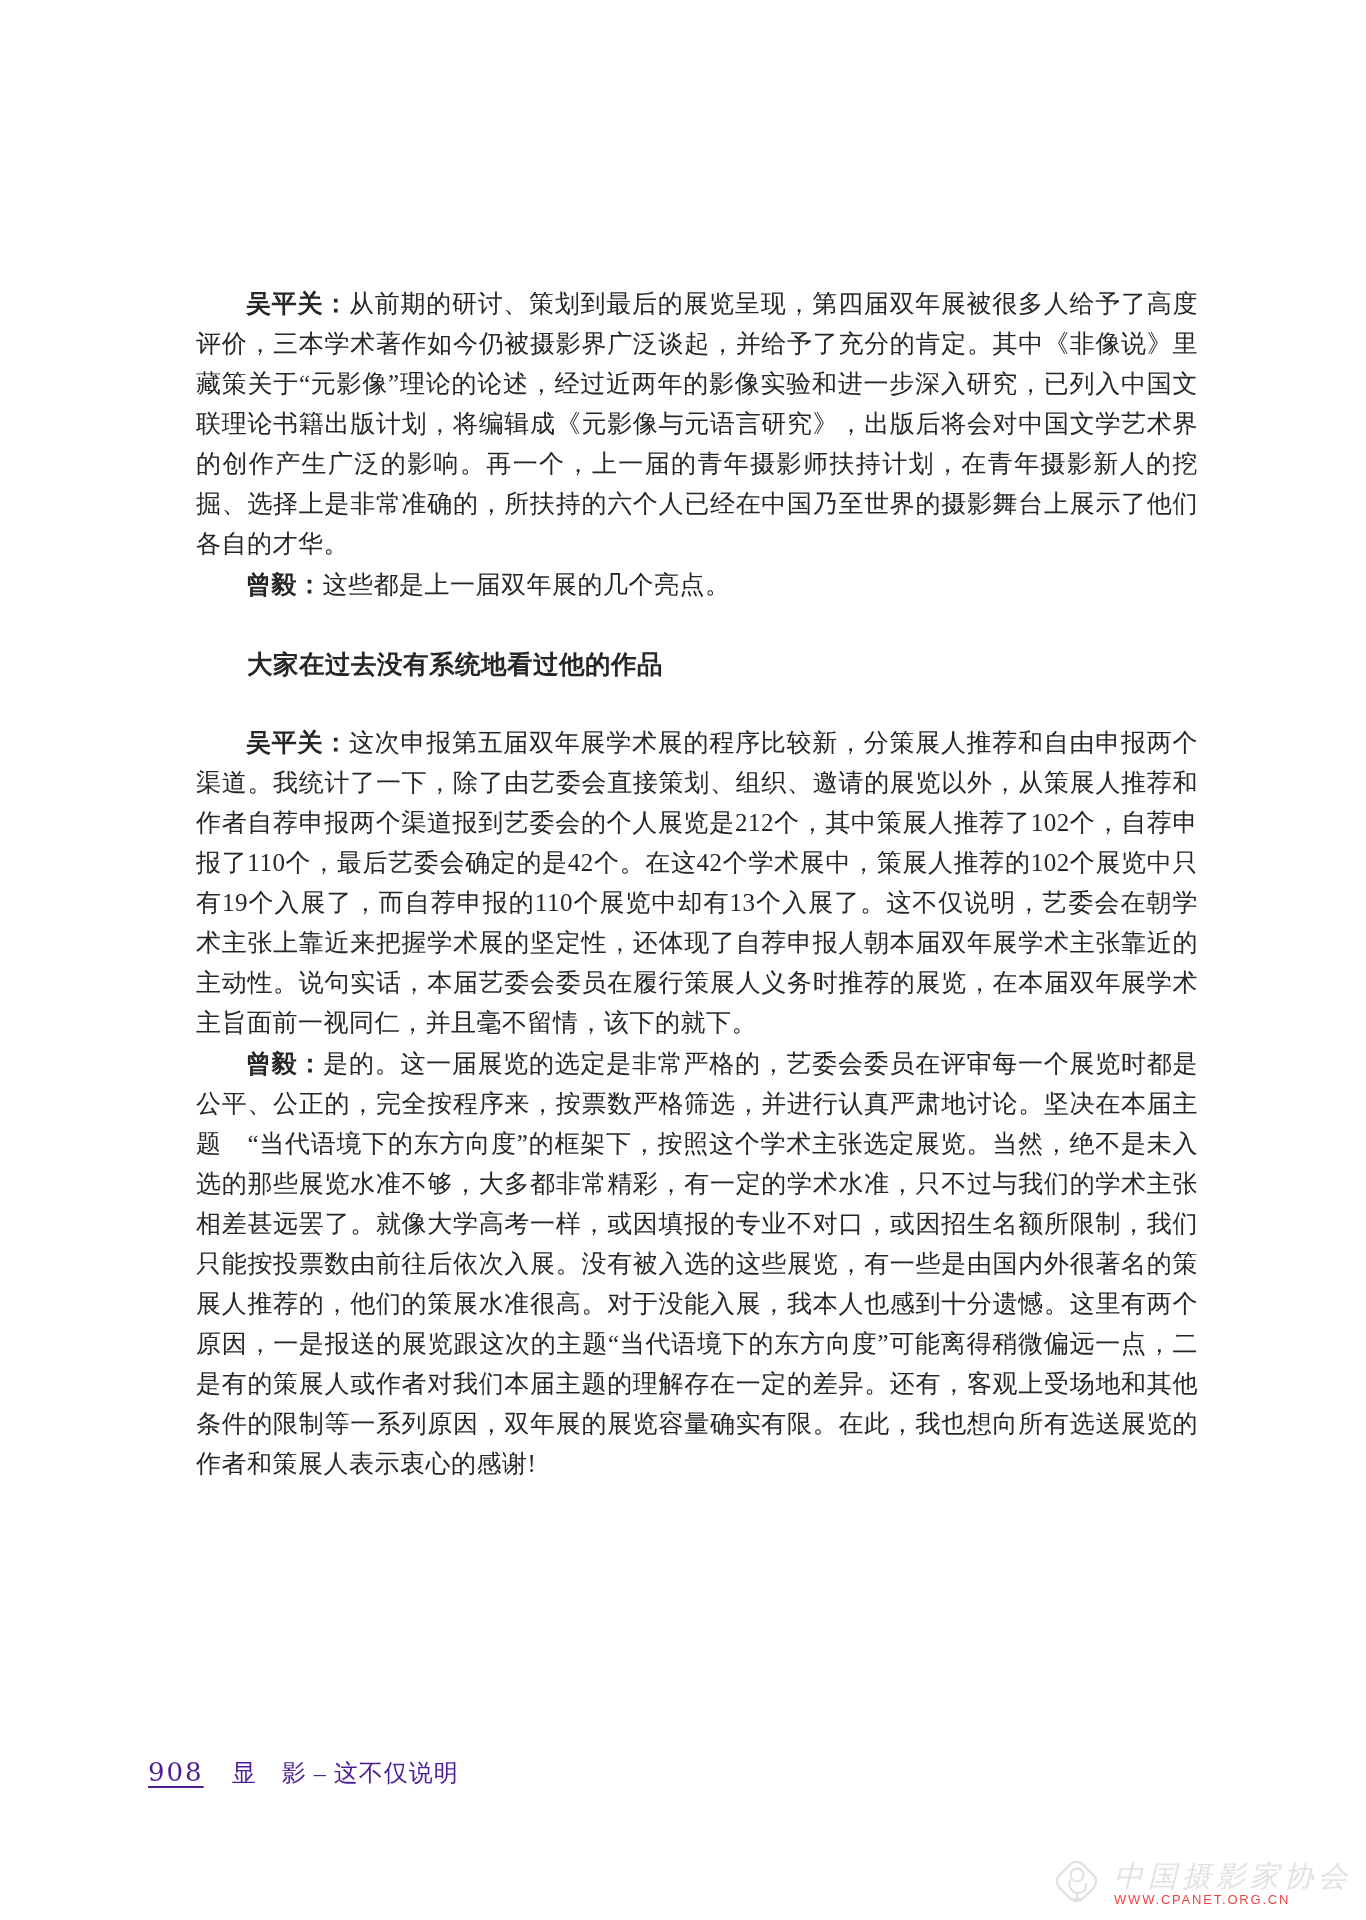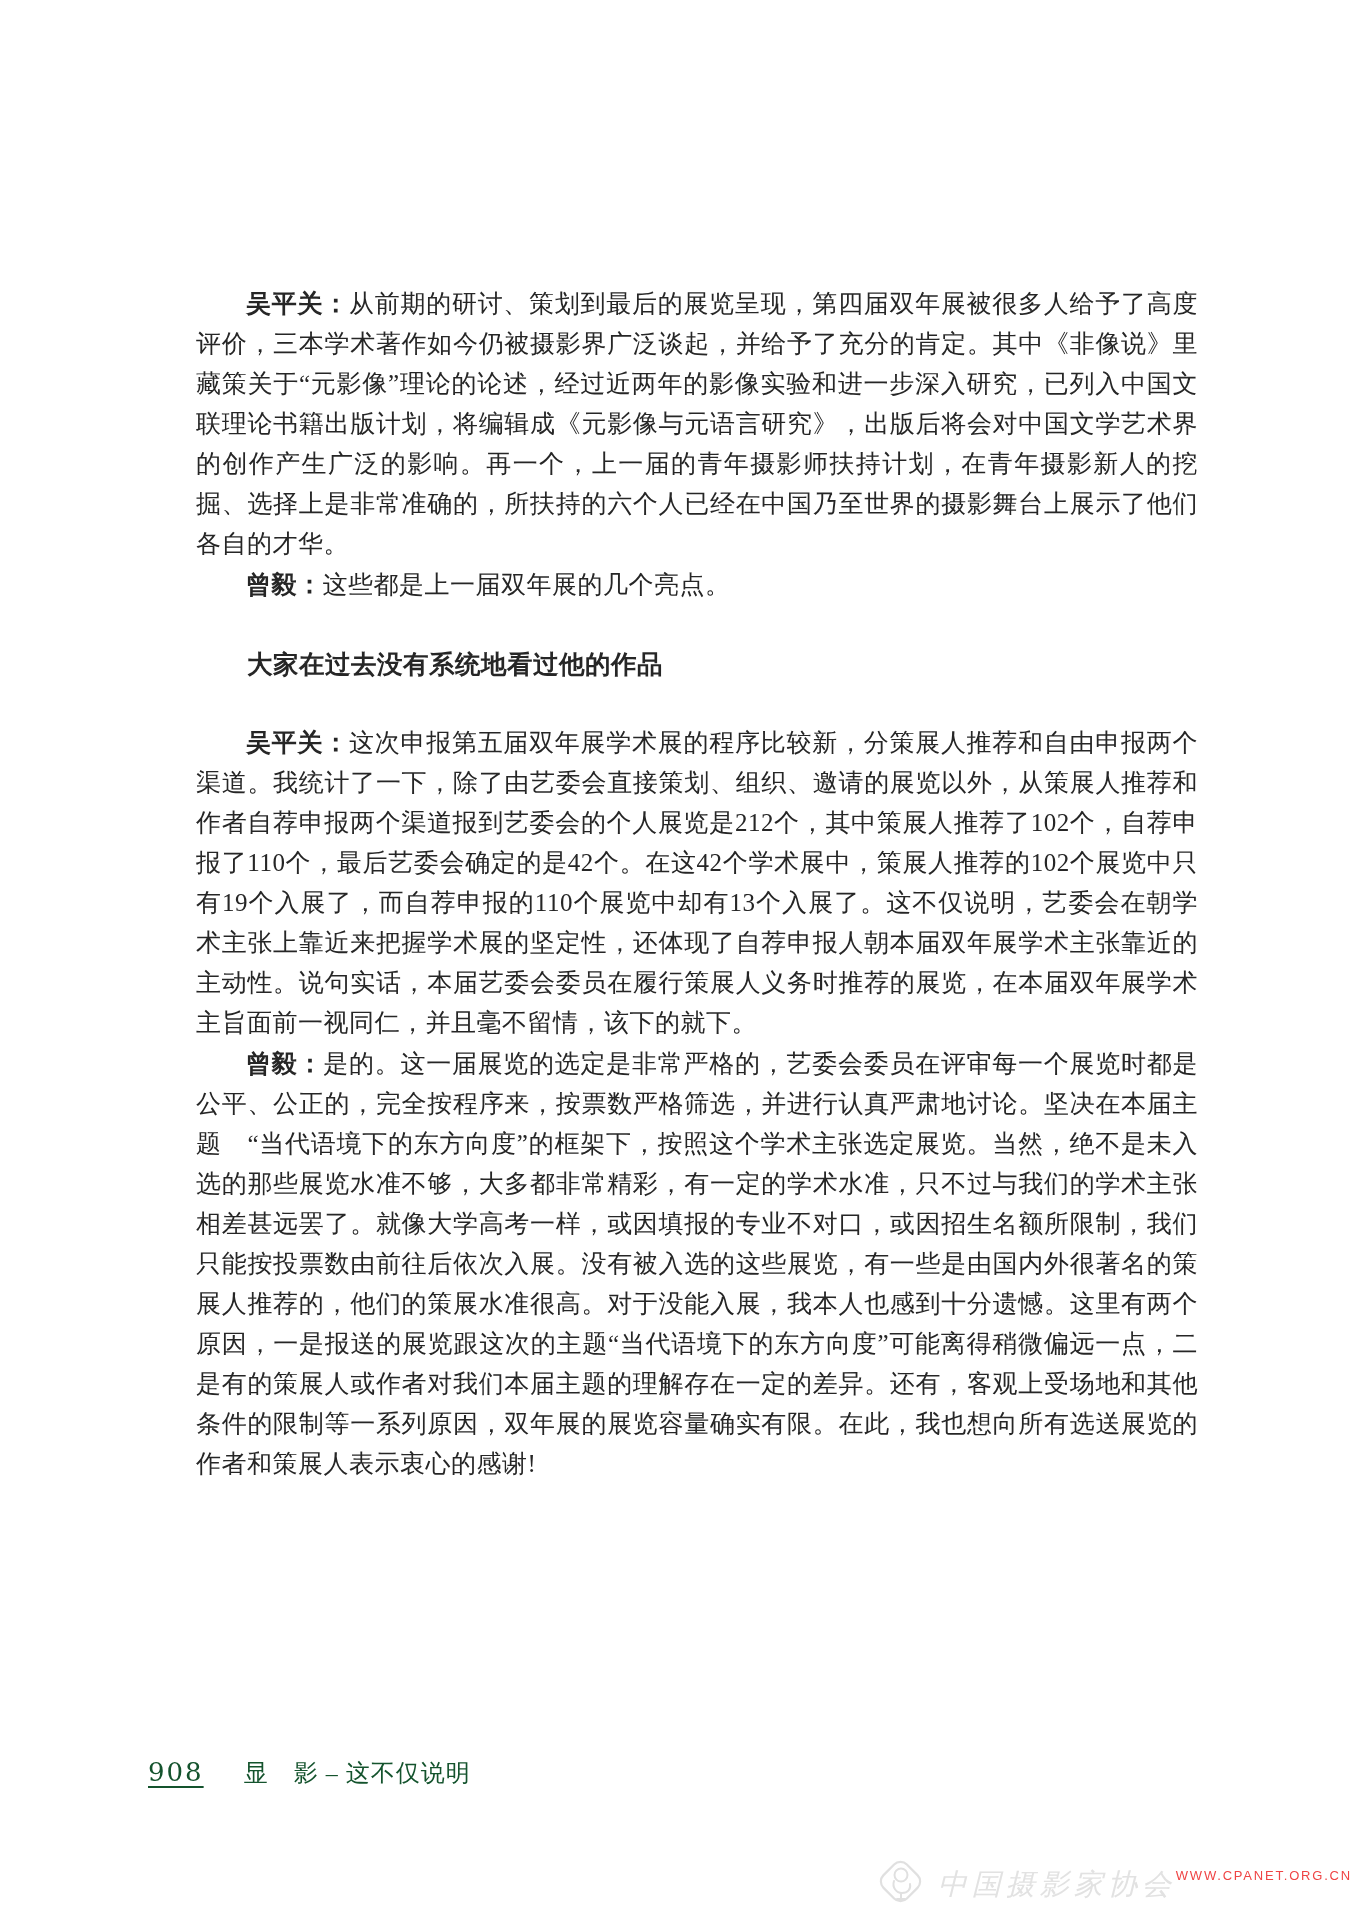--- a/index.html
+++ b/index.html
@@ -30,42 +30,42 @@
   .section-heading {
     font-family:"Liberation Sans","DejaVu Sans",sans-serif;
     font-weight:700;
     font-size:25.5px; line-height:40px;
     margin:39px 0 38px 0;
     text-indent:2em;
     text-align:left;
   }
   .footer {
     position:absolute; left:148px; top:1757px;
-    display:flex; align-items:baseline; gap:40px;
-    color:#14532d;
+    display:flex; align-items:baseline; gap:28px;
+    color:#4c1d95;
   }
   .page-num {
     font-family:"DejaVu Serif","Liberation Serif",serif;
     font-size:26px;
     letter-spacing:2px;
     text-decoration:underline;
     text-underline-offset:5px;
   }
   .book-title {
     font-size:24px;
     letter-spacing:1px;
   }
   .watermark {
     position:absolute; right:14px; bottom:6px;
     display:flex; align-items:center; gap:10px;
     color:#e3e3e3;
     user-select:none;
   }
   .wm-logo { flex:0 0 auto; }
-  .wm-text { display:flex; flex-direction:row; align-items:flex-start; }
+  .wm-text { display:flex; flex-direction:column; align-items:flex-start; }
   .wm-name {
     font-size:29px;
     font-style:italic;
     letter-spacing:5px;
     line-height:32px;
     color:#e2e2e2;
     font-family:"DejaVu Serif","Liberation Serif",serif;
   }
   .wm-url {
     font-size:13px;

